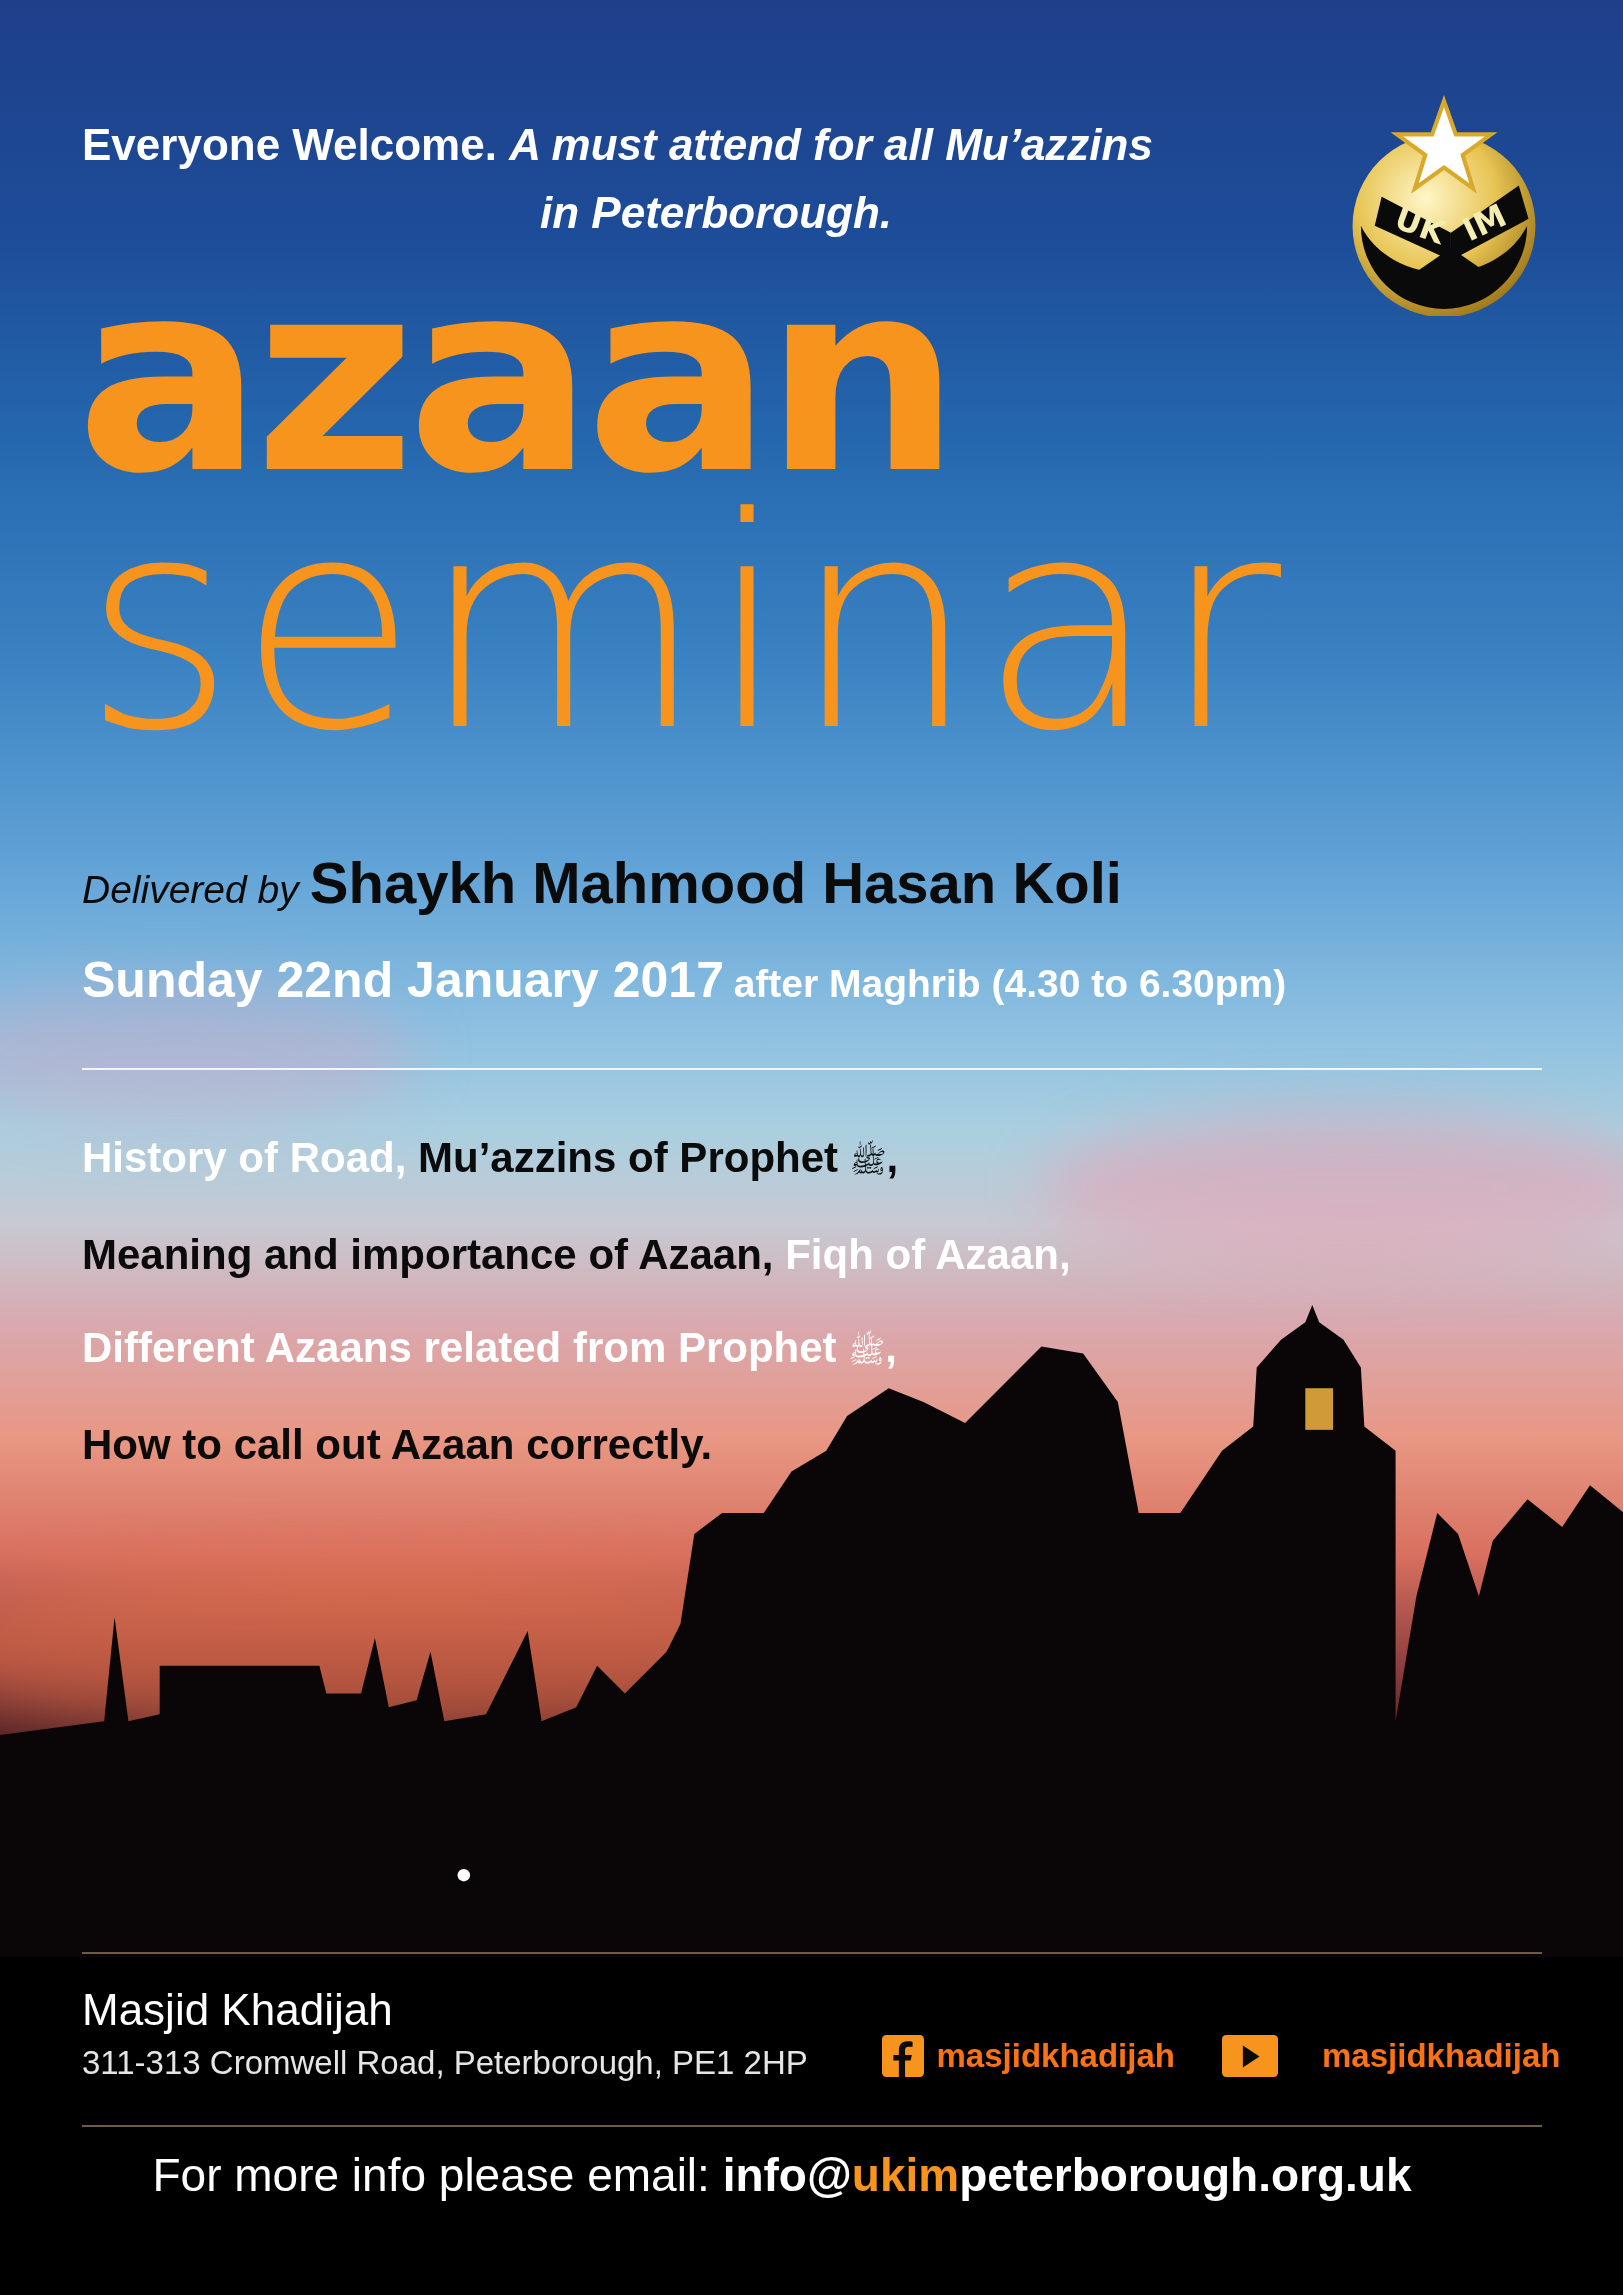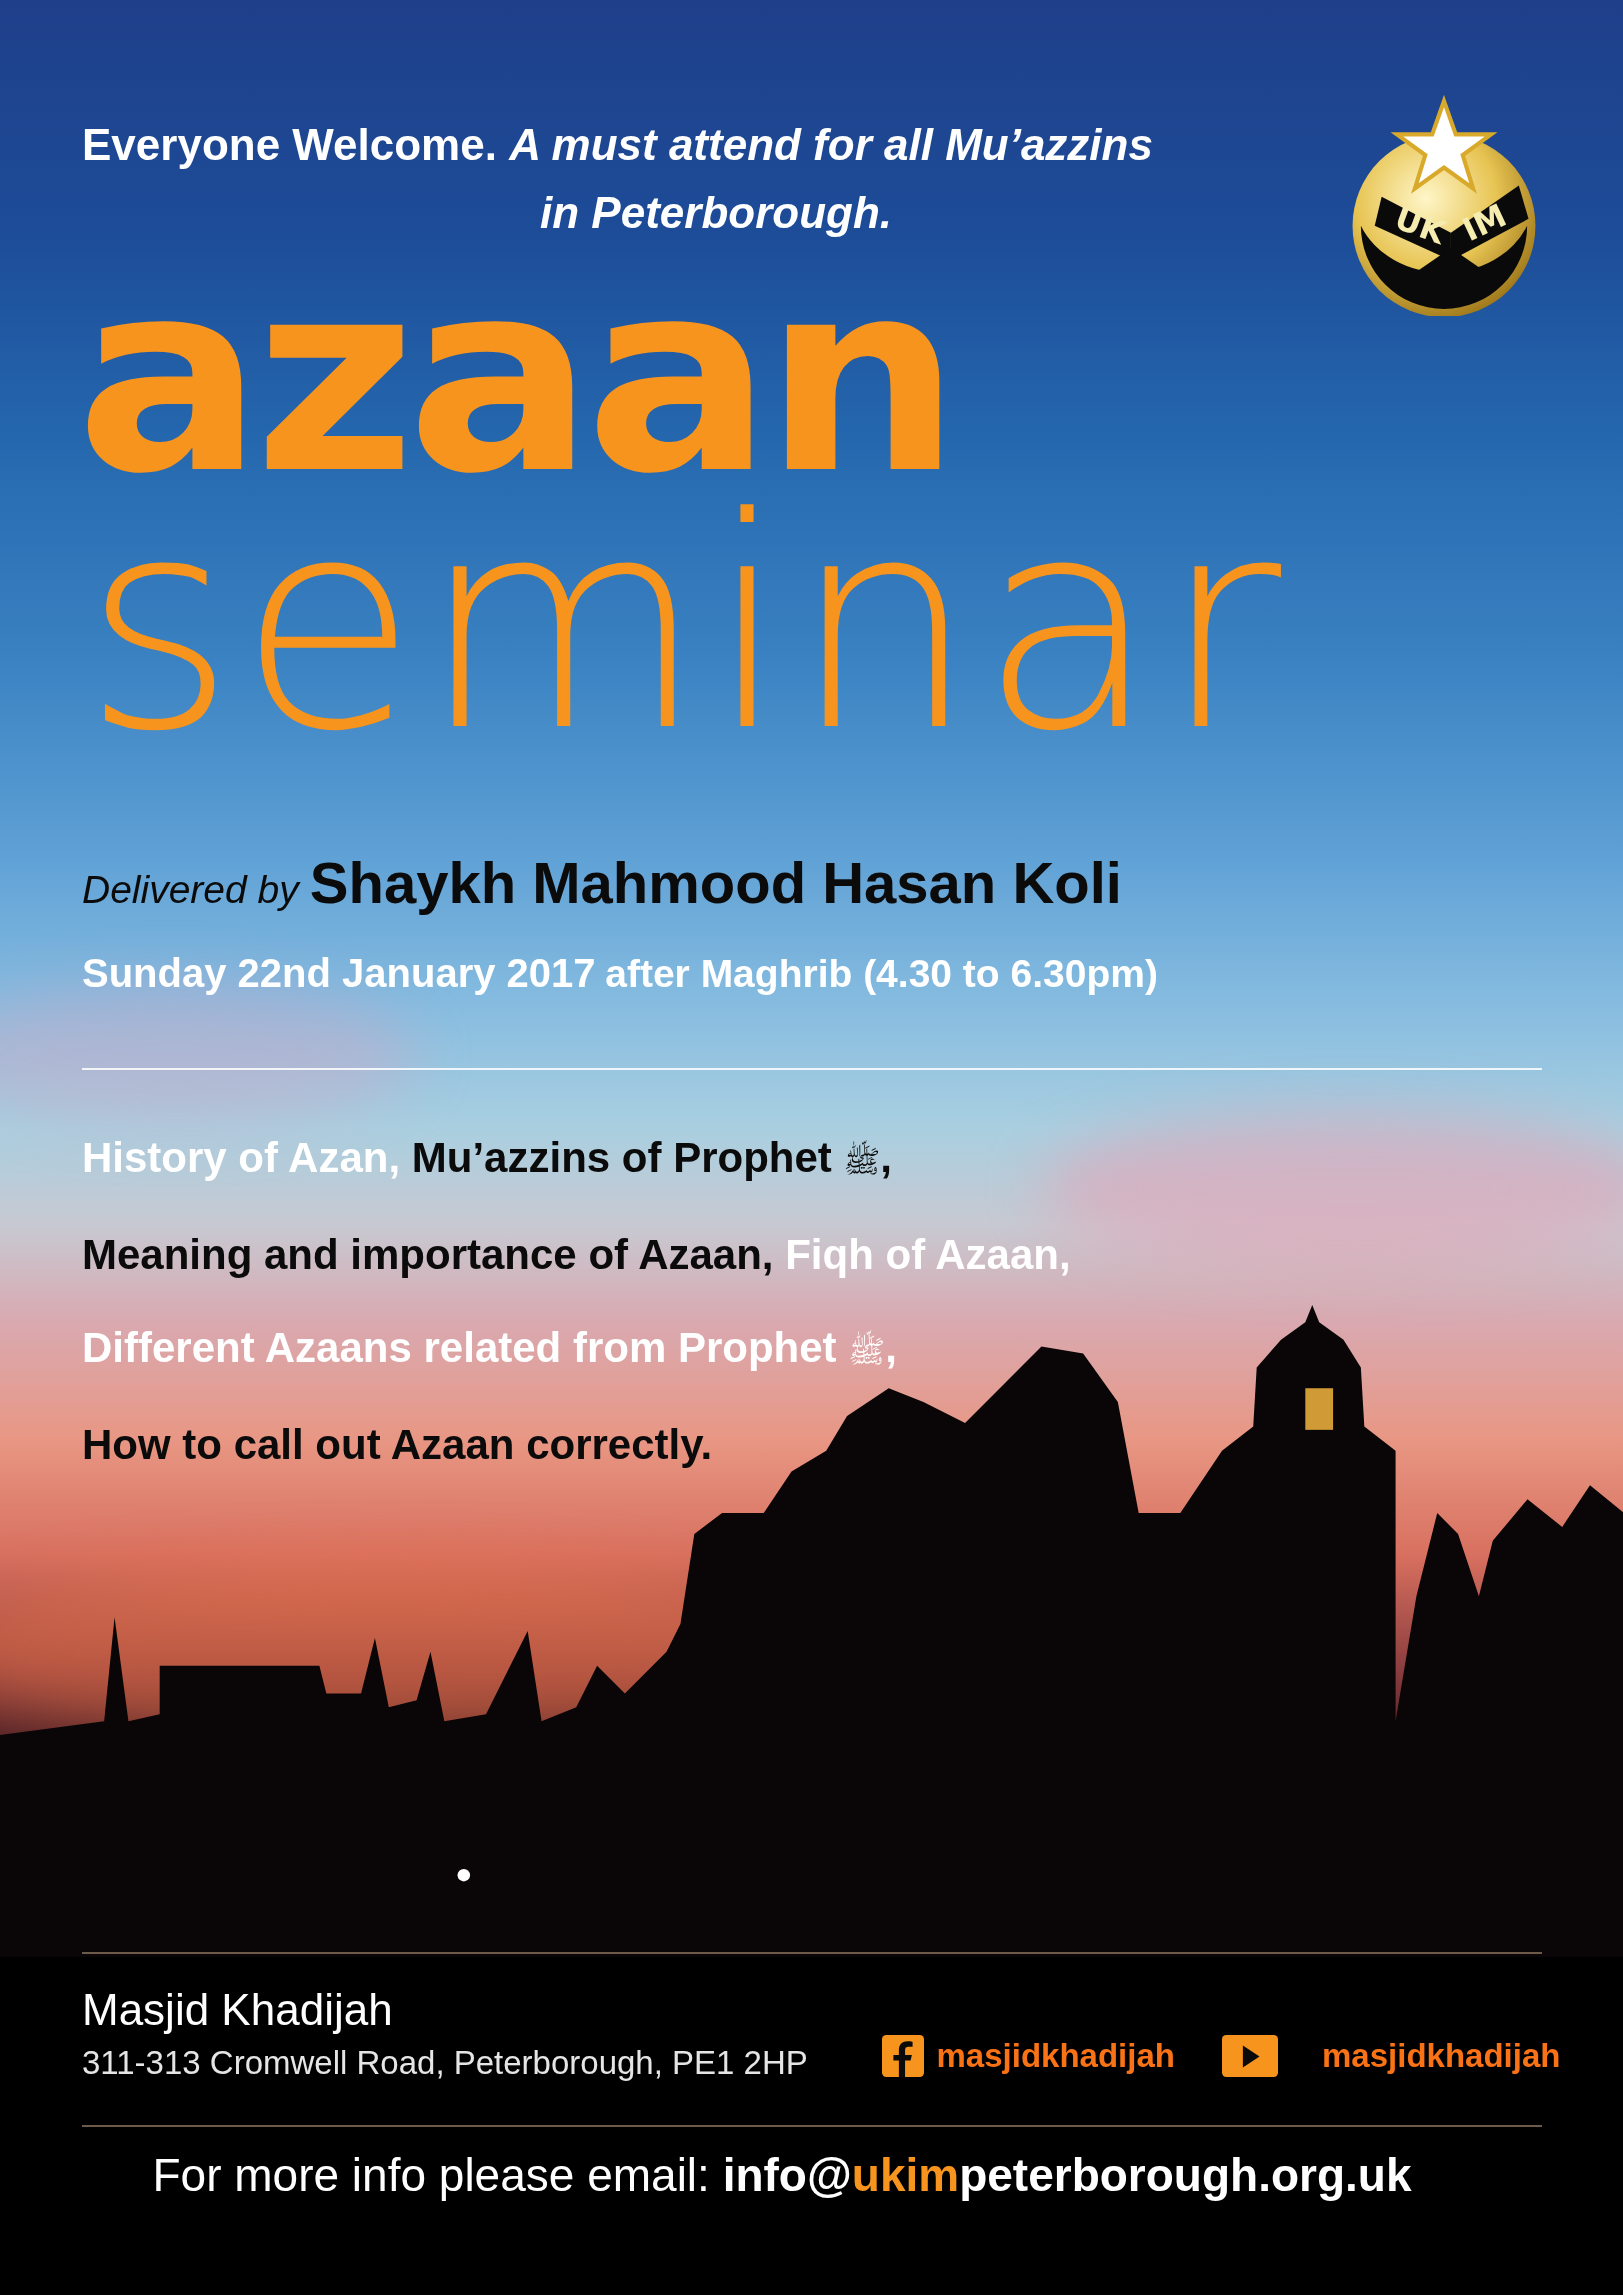--- a/index.html
+++ b/index.html
@@ -40,21 +40,21 @@
     line-height: 1; letter-spacing: 2.8px; font-family: "DejaVu Sans", sans-serif;
     -webkit-text-stroke: 0; opacity: 1;
   }
   .title-seminar span { font-weight: 300; }
 
   .delivered { left: 82px; top: 849px; color: #0b0b0b; }
   .delivered .by { font-size: 39px; font-style: italic; }
   .delivered .name { font-size: 58px; font-weight: 700; margin-left: 11px; }
 
   .date { left: 82px; top: 951px; color: #fff; }
-  .date .main { font-size: 40px; font-weight: 700; }
+  .date .main { font-size: 50px; font-weight: 700; }
   .date .time { font-size: 39px; font-weight: 700; margin-left: 9.7px; }
 
   .divider { left: 82px; width: 1460px; height: 2.1px; }
   .divider.top { top: 1068px; background: rgba(255,255,255,0.85); }
   .divider.foot1 { top: 1952px; background: #6d5a4a; }
   .divider.foot2 { top: 2125px; background: #6d5a4a; }
 
   .topics { left: 82px; top: 1111px; font-size: 42px; font-weight: 700; line-height: 93px; }
   .topics .w { color: #fff; }
   .topics .k { color: #0b0b0b; }
@@ -124,21 +124,21 @@
 </div>
 
 <div class="abs date">
   <span class="main">Sunday 22nd January 2017</span><span class="time">after Maghrib (4.30 to 6.30pm)</span>
 </div>
 
 <div class="abs divider top"></div>
 
 <div class="abs topics">
   <div>
-    <span class="w">History of Azan, </span><span class="k">Mu’azzins of Prophet </span><span class="k saw">ﷺ</span><span class="k">,</span>
+    <span class="w">History of Road, </span><span class="k">Mu’azzins of Prophet </span><span class="k saw">ﷺ</span><span class="k">,</span>
   </div>
   <div>
     <span class="k">Meaning and importance of Azaan, </span><span class="w">Fiqh of Azaan,</span>
   </div>
   <div>
     <span class="w">Different Azaans related from Prophet </span><span class="w saw">ﷺ</span><span class="w">,</span>
   </div>
   <div>
     <span class="k">How to call out Azaan correctly.</span>
   </div>

